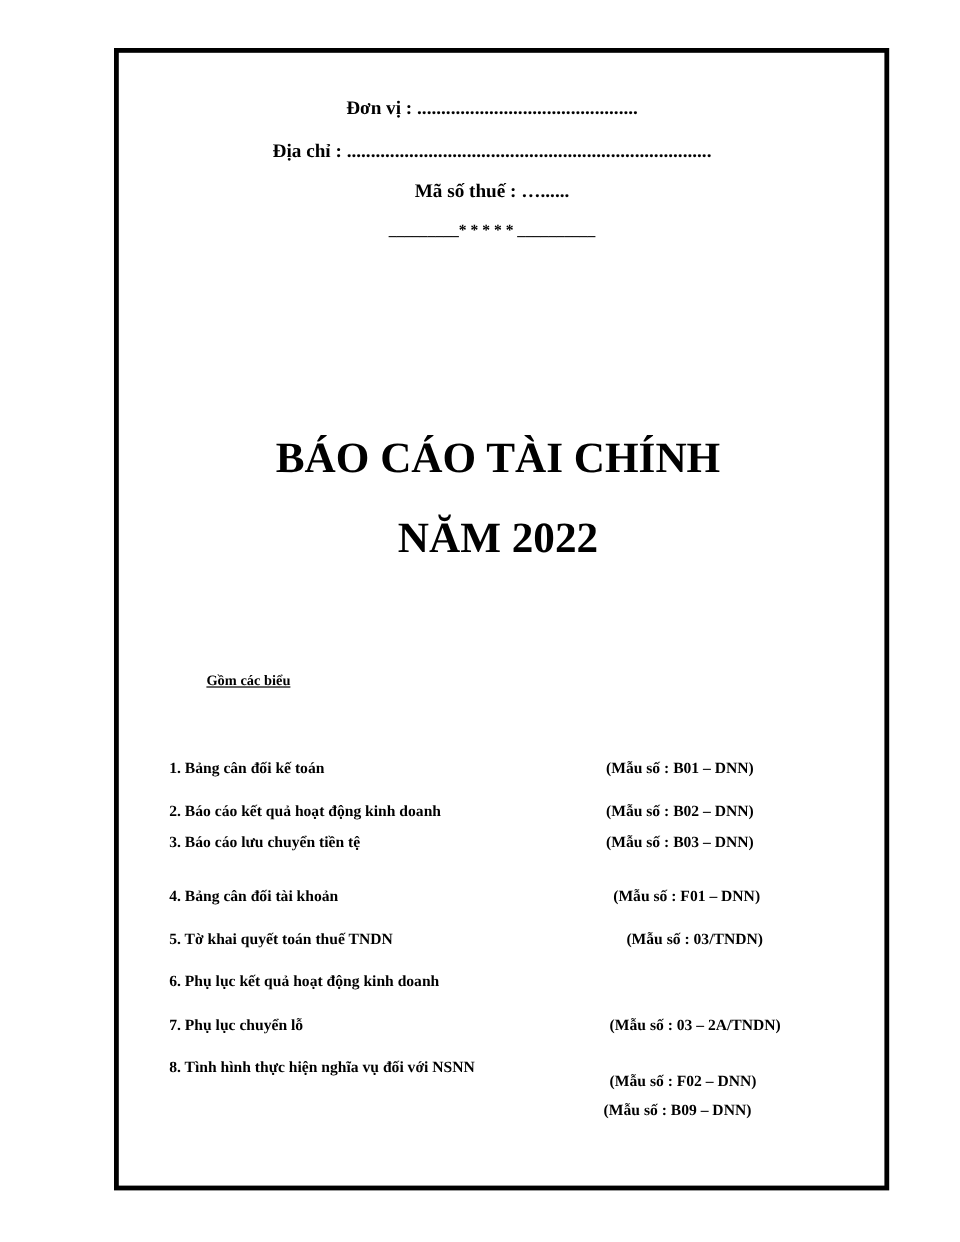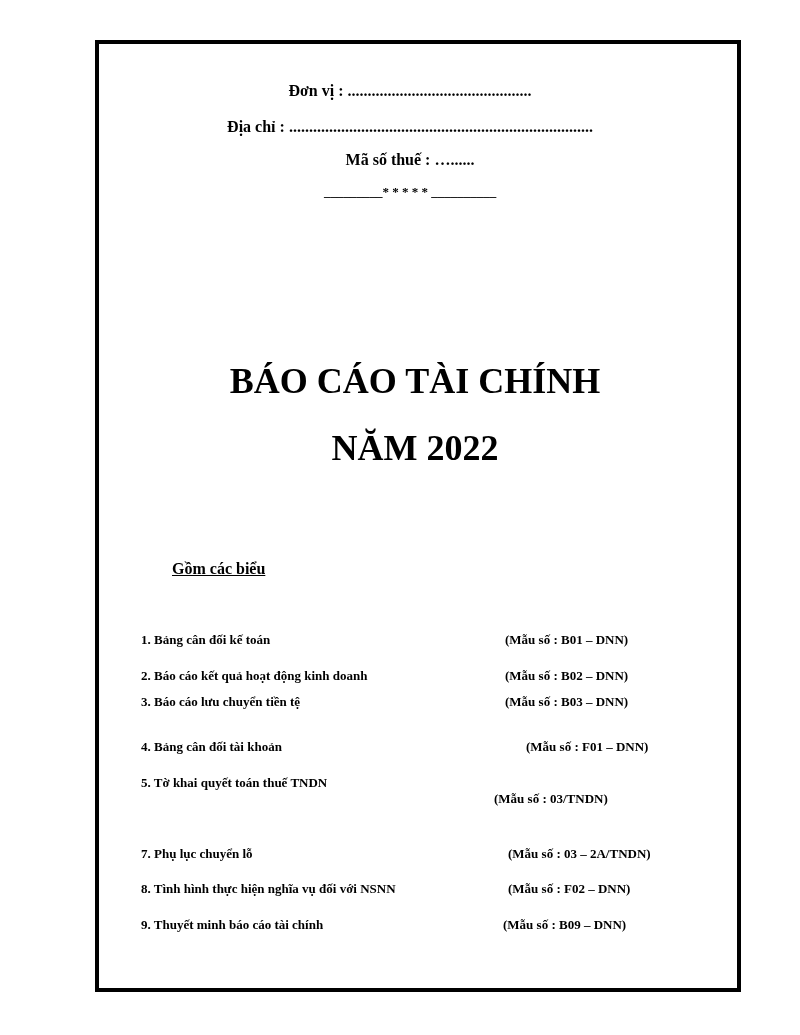--- a/index.html
+++ b/index.html
@@ -45,21 +45,21 @@
       font-size: 36px;
       white-space: nowrap;
     }
     .title.line1 { top: 360px; }
     .title.line2 { top: 427px; }
     .includes {
       position: absolute;
       left: 172px;
       top: 560px;
       font-weight: bold;
-      font-size: 16px;
+      font-size: 12px;
       text-decoration: underline;
     }
     .report-item {
       position: absolute;
       left: 141px;
       font-weight: bold;
       font-size: 13px;
       white-space: nowrap;
       height: 20px;
       width: 600px;
@@ -96,32 +96,32 @@
 <div class="report-item" style="top:668px;">
   <span class="item-name">2. Báo cáo kết quả hoạt động kinh doanh</span>
   <span class="item-code" style="left:364px;">(Mẫu số : B02 – DNN)</span>
 </div>
 <div class="report-item" style="top:694px;">
   <span class="item-name">3. Báo cáo lưu chuyển tiền tệ</span>
   <span class="item-code" style="left:364px;">(Mẫu số : B03 – DNN)</span>
 </div>
 <div class="report-item" style="top:739px;">
   <span class="item-name">4. Bảng cân đối tài khoản</span>
-  <span class="item-code" style="left:385px;font-family:Liberation Serif, serif;">(Mẫu số : F01 – DNN)</span>
+  <span class="item-code" style="left:370px;font-family:Liberation Serif, serif;">(Mẫu số : F01 – DNN)</span>
 </div>
 <div class="report-item" style="top:775px;">
   <span class="item-name">5. Tờ khai quyết toán thuế TNDN</span>
-  <span class="item-code" style="left:353px;margin-top:16px;">(Mẫu số : 03/TNDN)</span>
+  <span class="item-code" style="left:381px;">(Mẫu số : 03/TNDN)</span>
 </div>
 <div class="report-item" style="top:810px;">
+  <span class="item-name">6. Phụ lục kết quả hoạt động kinh doanh</span>
 </div>
 <div class="report-item" style="top:846px;">
   <span class="item-name">7. Phụ lục chuyển lỗ</span>
   <span class="item-code" style="left:367px;">(Mẫu số : 03 – 2A/TNDN)</span>
 </div>
 <div class="report-item" style="top:881px;">
   <span class="item-name">8. Tình hình thực hiện nghĩa vụ đối với NSNN</span>
-  <span class="item-code" style="left:367px;">(Mẫu số : F02 – DNN)</span>
+  <span class="item-code" style="left:367px;margin-top:12px;">(Mẫu số : F02 – DNN)</span>
 </div>
 <div class="report-item" style="top:917px;">
-  <span class="item-name">9. Thuyết minh báo cáo tài chính</span>
   <span class="item-code" style="left:362px;">(Mẫu số : B09 – DNN)</span>
 </div>
 
 </body></html>

